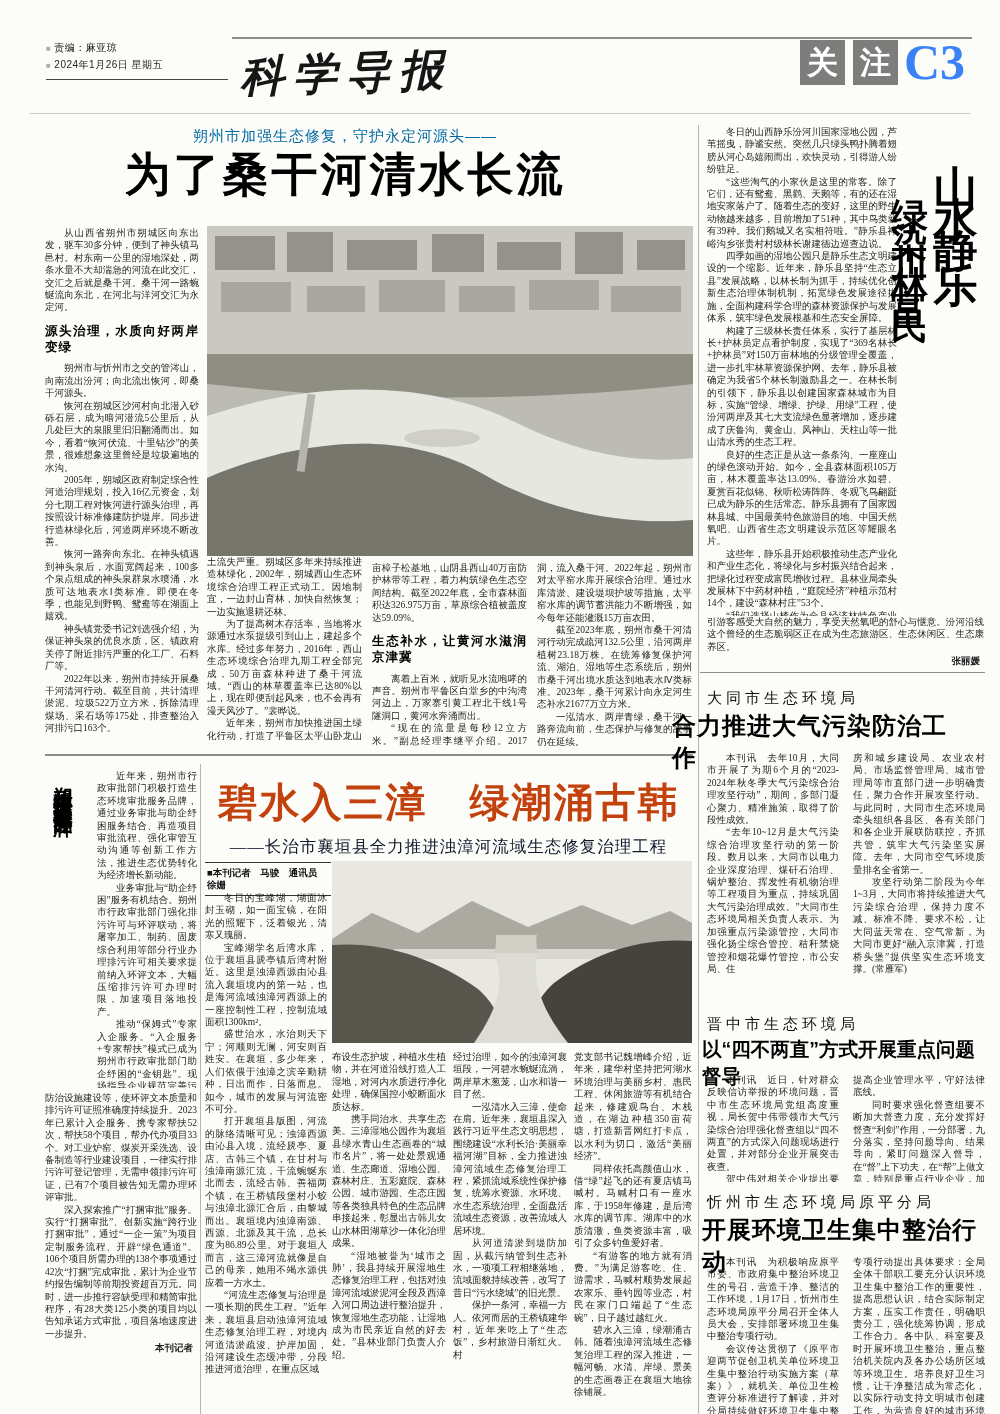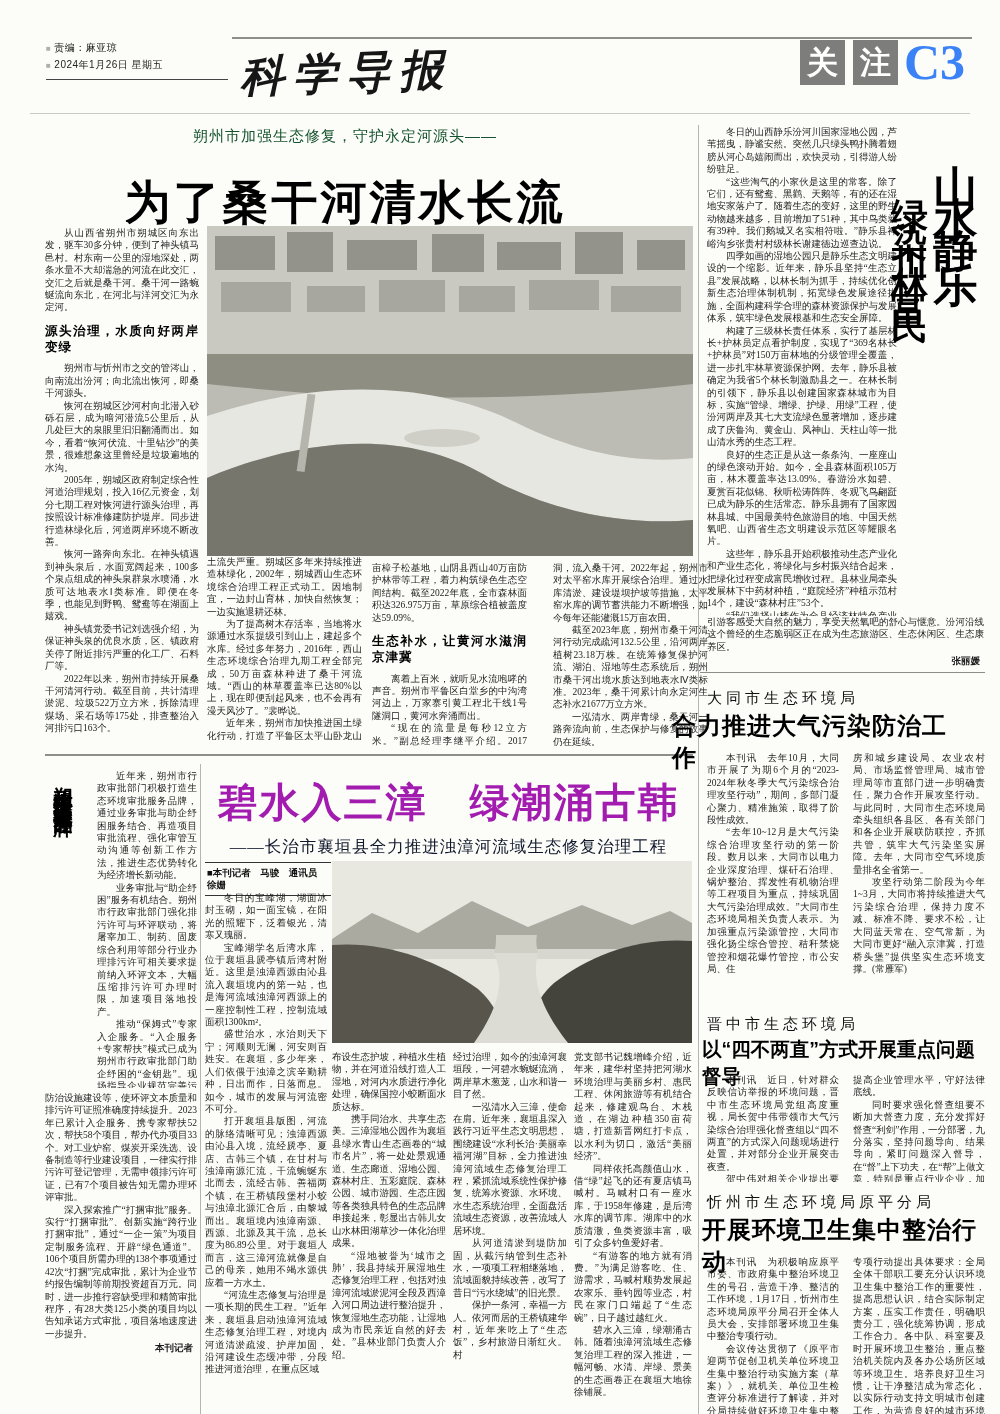--- a/index.html
+++ b/index.html
@@ -9,37 +9,37 @@
   .rule{position:absolute;background:#999;}
   
   .ed-line{font:10px/16px "Liberation Sans",sans-serif;color:#222;letter-spacing:.5px;}
   .sq{color:#b0b0ab;font-size:8px;margin-right:3px;}
   .masthead{font-family:"DejaVu Serif",serif;font-style:italic;font-weight:bold;font-size:44px;
             letter-spacing:9px;color:#161616;transform:rotate(-2deg);}
   .gz-box{width:45px;height:45px;background:#7d7d7b;color:#fff;text-align:center;
           font:bold 31px/45px "Liberation Sans",sans-serif;display:inline-block;}
   .pageno{font-family:"Liberation Serif",serif;font-weight:bold;font-size:50px;color:#3b82f6;}
   
-  .kicker{font:15px/20px "Liberation Sans",sans-serif;color:#14532d;letter-spacing:1px;text-align:center;}
+  .kicker{font:15px/20px "Liberation Sans",sans-serif;color:#0369a1;letter-spacing:1px;text-align:center;}
   .mainhead{font-family:"Liberation Sans",sans-serif;font-weight:900;font-size:46px;line-height:1.15;
-            letter-spacing:3px;color:#000;text-align:center;margin-top:28px;}
+            letter-spacing:3px;color:#000;text-align:center;}
   .col{position:absolute;overflow:hidden;text-align:justify;font-size:9.5px;line-height:12.4px;}
   .tx{margin:0;}
   .tx.p{text-indent:2em;}
   .tx.pc{text-indent:0;}
   .tx.h{font-family:"Liberation Sans",sans-serif;font-weight:bold;font-size:12.5px;line-height:1.3;
         letter-spacing:1px;color:#000;margin:9px 0 7px;text-indent:0;}
   .tx.by{text-align:right;font-weight:bold;padding-right:4px;margin-top:2px;}
   .vtitle{position:absolute;writing-mode:vertical-rl;text-orientation:upright;font-weight:bold;color:#000;}
   .vt-serif{font-family:"Liberation Serif",serif;}
   .vt-sans{font-family:"Liberation Sans",sans-serif;}
   .dept-kicker{font:15px/20px "Liberation Sans",sans-serif;letter-spacing:4px;color:#111;}
   .dept-head{font-family:"Liberation Sans",sans-serif;font-weight:bold;color:#000;}
   .m-head{font-family:"Liberation Serif",serif;font-weight:bold;font-size:40px;letter-spacing:2px;
-          color:#a21caf;text-align:center;}
+          color:#c2410c;text-align:center;}
   .m-sub{font-size:16.5px;color:#0f172a;text-align:center;letter-spacing:1px;}
   .m-byline{border-top:1.5px solid #333;border-bottom:1.5px solid #333;padding:4px 2px;
             font:bold 9.5px/12px "Liberation Sans",sans-serif;color:#111;}
   figure{margin:0;}
 </style>
 </head>
 <body>
 
 <div id="page">
 
@@ -105,21 +105,21 @@
       <div class="tx pc">土流失严重。朔城区多年来持续推进造林绿化，2002年，朔城西山生态环境综合治理工程正式动工。因地制宜，一边封山育林，加快自然恢复；一边实施退耕还林。</div>
       <div class="tx p">为了提高树木存活率，当地将水源通过水泵提级引到山上，建起多个水库。经过多年努力，2016年，西山生态环境综合治理九期工程全部完成，50万亩森林种进了桑干河流域。“西山的林草覆盖率已达80%以上，现在即便刮起风来，也不会再有漫天风沙了。”裴晔说。</div>
       <div class="tx p">近年来，朔州市加快推进国土绿化行动，打造了平鲁区太平山卧龙山30万</div>
     </div>
   <div class="col" style="left:372px;top:562px;width:155px;height:184px;">
       <div class="tx pc">亩樟子松基地，山阴县西山40万亩防护林带等工程，着力构筑绿色生态空间结构。截至2022年底，全市森林面积达326.975万亩，草原综合植被盖度达59.09%。</div>
       <div class="tx h">生态补水，让黄河水滋润京津冀</div>
       <div class="tx p">离着上百米，就听见水流咆哮的声音。朔州市平鲁区白堂乡的中沟湾河边上，万家寨引黄工程北干线1号隧洞口，黄河水奔涌而出。</div>
       <div class="tx p">“现在的流量是每秒12立方米。”副总经理李继平介绍。2017年，七里河引黄北干1号洞出口至刘家口段河道应急疏浚整治工程正式实施。当年，滔滔黄河水通过万家寨引黄工程北干线1号隧</div>
     </div>
-  <div class="col" style="left:537px;top:562px;width:155px;height:184px;margin-left:16px;">
+  <div class="col" style="left:537px;top:562px;width:155px;height:184px;">
       <div class="tx pc">洞，流入桑干河。2022年起，朔州市对太平窑水库开展综合治理。通过水库清淤、建设堤坝护坡等措施，太平窑水库的调节蓄洪能力不断增强，如今每年还能灌溉15万亩农田。</div>
       <div class="tx p">截至2023年底，朔州市桑干河清河行动完成疏河132.5公里，沿河两岸植树23.18万株。在统筹修复保护河流、湖泊、湿地等生态系统后，朔州市桑干河出境水质达到地表水Ⅳ类标准。2023年，桑干河累计向永定河生态补水21677万立方米。</div>
       <div class="tx p">一泓清水、两岸青绿，桑干河一路奔流向前，生态保护与修复的故事仍在延续。</div>
     </div>
 
   <div class="rule" style="left:45px;top:754px;width:648px;height:2px;background:#8d8d89;"></div>
   <div class="rule" style="left:698px;top:125px;width:1px;height:1289px;background:#b5b5b0;"></div>
   <div class="rule" style="left:200px;top:764px;width:1px;height:650px;background:#b5b5b0;"></div>
 
   <div class="col" style="left:707px;top:126px;width:190px;height:490px;">

